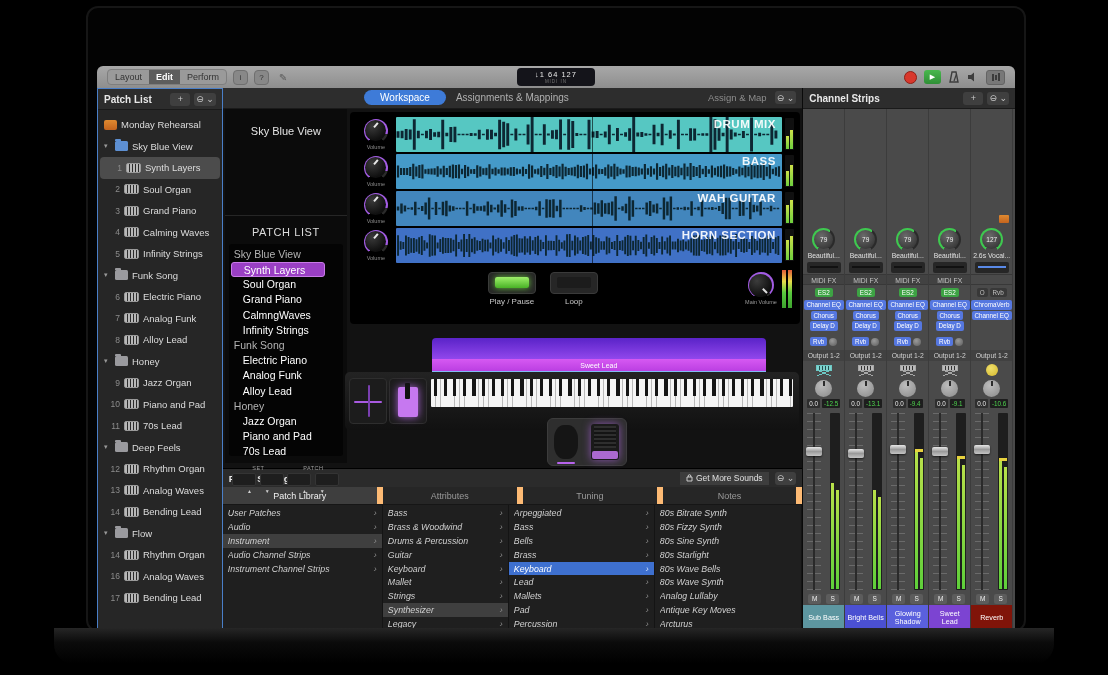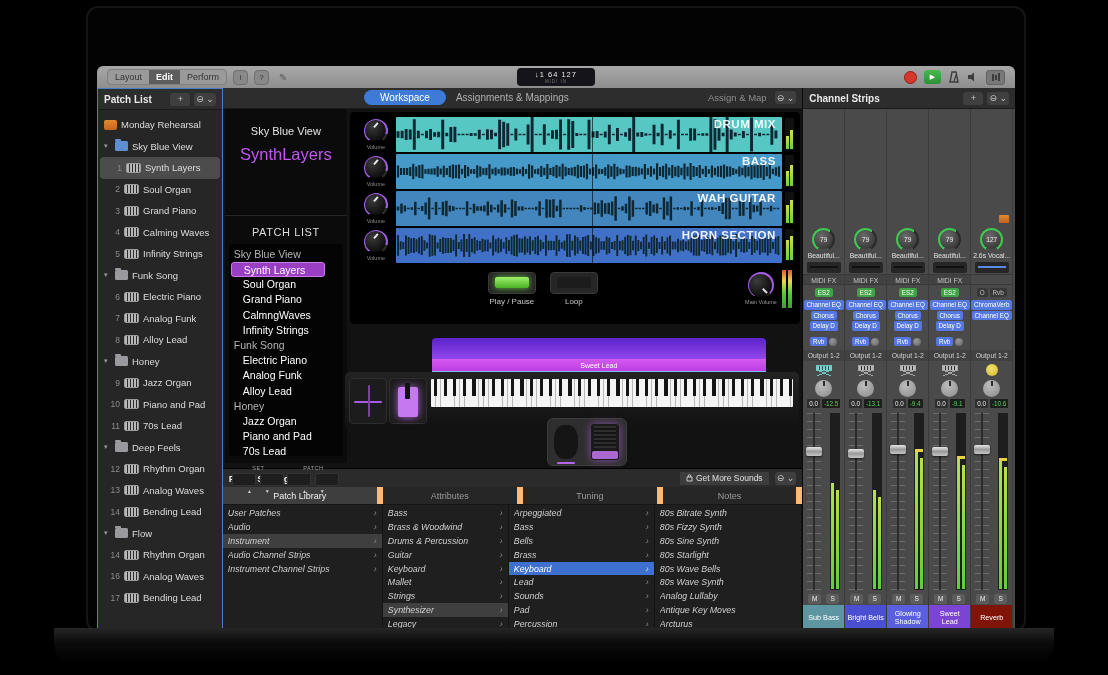--- a/index.html
+++ b/index.html
@@ -401,21 +401,20 @@
           </div>
           <span class="assign-map">Assign &amp; Map</span>
           <span class="hdr-chip">⊖ ⌄</span>
         </div>
 
         <div class="workspace">
 
           <div class="mini-panel">
             <div class="mp-name">
               <div class="mp-set">Sky Blue View</div>
-              <div class="mp-patch">SynthLayers</div>
             </div>
             <div class="mp-title">PATCH LIST</div>
             <div class="wg-list">
                 <div class="wg-row set">Sky Blue View</div>
                 <div class="wg-row patch sel">Synth Layers</div>
                 <div class="wg-row patch">Soul Organ</div>
                 <div class="wg-row patch">Grand Piano</div>
                 <div class="wg-row patch">CalmngWaves</div>
                 <div class="wg-row patch">Infinity Strings</div>
                 <div class="wg-row set">Funk Song</div>
@@ -685,21 +684,21 @@
                 </div>
                 <div class="pb-row selected">
                   <span class="pb-lb">Keyboard</span>
                   <span class="pb-chev">›</span>
                 </div>
                 <div class="pb-row">
                   <span class="pb-lb">Lead</span>
                   <span class="pb-chev">›</span>
                 </div>
                 <div class="pb-row">
-                  <span class="pb-lb">Sounds</span>
+                  <span class="pb-lb">Mallets</span>
                   <span class="pb-chev">›</span>
                 </div>
                 <div class="pb-row">
                   <span class="pb-lb">Pad</span>
                   <span class="pb-chev">›</span>
                 </div>
                 <div class="pb-row">
                   <span class="pb-lb">Percussion</span>
                   <span class="pb-chev">›</span>
                 </div>

